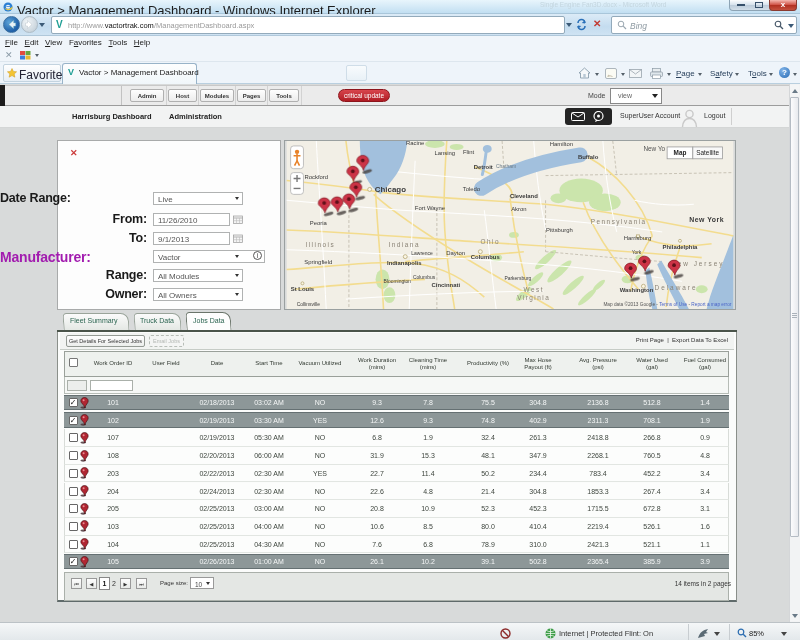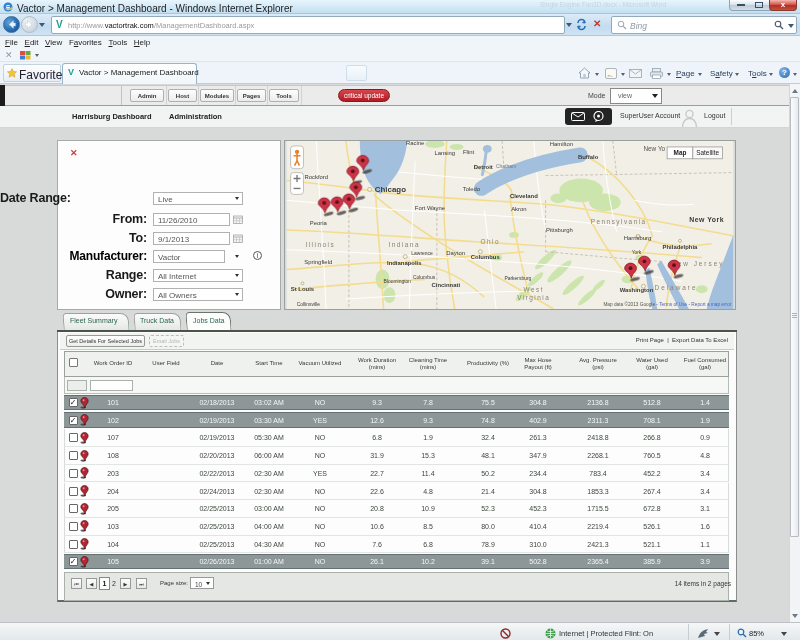--- a/index.html
+++ b/index.html
@@ -6,21 +6,21 @@
 .ctr{transform:translateX(-50%);white-space:nowrap;}
 </style></head><body>
 
 <div class="abs" style="left:0;top:0;width:800px;height:14px;background:linear-gradient(#e8f5fc,#c2dff2);border-bottom:1px solid #a9c6da;"></div>
 <svg class="abs" style="left:3px;top:2px" width="10" height="10" viewBox="0 0 10 10">
     <circle cx="5" cy="5" r="4.5" fill="#2a7fd4"></circle>
     <path d="M1.5 6 C4 7.5 7.5 7 9.3 4.2 L9.5 6 C8 8.6 4 9.4 1.5 6Z" fill="#e8c83f"></path>
     <ellipse cx="5" cy="4.8" rx="2.2" ry="2" fill="#fff" opacity="0.9"></ellipse>
     <path d="M3 4.8 L7.2 4.8 L7.2 3.9 L3.6 3.9Z" fill="#2a7fd4"></path>
   </svg>
-<div class="abs" style="left:17px;top:3px;font-size:10px;color:#1c1c1c;">Vactor &gt; Management Dashboard - Windows Internet Explorer</div>
+<div class="abs" style="left:17px;top:3px;font-size:13px;color:#1c1c1c;">Vactor &gt; Management Dashboard - Windows Internet Explorer</div>
 <div class="abs" style="left:540px;top:1px;font-size:6.5px;color:#c3d5de;">Single Engine Fan3D.docx - Microsoft Word</div>
 
 <div class="abs" style="left:729px;top:0;width:68px;height:11px;background:linear-gradient(#fdfdfd,#d9e4ee 45%,#bccbd9 50%,#d3dfe9);border:1px solid #8da4b5;border-top:none;border-radius:0 0 4px 4px;"></div>
 <div class="abs" style="left:737px;top:4px;width:8px;height:2px;background:#37506a;"></div>
 <div class="abs" style="left:755px;top:2px;width:8px;height:6px;border:1.5px solid #37506a;background:transparent;"></div>
 <div class="abs" style="left:769px;top:0;width:28px;height:11px;background:linear-gradient(#f4b8b0,#d2594d 45%,#b02e1f 50%,#c4503e);border:1px solid #8b3a30;border-top:none;border-radius:0 0 4px 4px;color:#fff;font-size:8px;font-weight:bold;text-align:center;line-height:10px;">x</div>
 
 <div class="abs" style="left:0;top:14px;width:800px;height:22px;background:linear-gradient(#dcebf7,#c4dcef 60%,#cfe3f3);border-bottom:1px solid #b0c8da;"></div>
 <div class="abs" style="left:3px;top:16px;width:17px;height:17px;border-radius:50%;background:radial-gradient(circle at 35% 35%,#5ea4d8,#1e5fa8 70%);border:1px solid #3b6f9e;"></div>
 <svg class="abs" style="left:6px;top:19px" width="11" height="11" viewBox="0 0 11 11">
@@ -169,25 +169,25 @@
   </svg>
 <div class="abs" style="left:0;top:231px;width:147px;text-align:right;font-size:12.5px;font-weight:bold;color:#1a1a1a;letter-spacing:-0.2px;">To:</div>
 <div class="abs" style="left:153px;top:232px;width:77px;height:13px;background:#fff;border:1px solid #b0b2b2;font-size:8px;color:#555;padding:2px 0 0 4px;">9/1/2013</div>
 <svg class="abs" style="left:233px;top:234px" width="10" height="9" viewBox="0 0 10 9">
     <rect x="0.5" y="1" width="9" height="7.5" fill="#f4f4f4" stroke="#999" stroke-width="0.7"></rect>
     <line x1="0.5" y1="3" x2="9.5" y2="3" stroke="#999" stroke-width="0.7"></line>
     <line x1="3.5" y1="3" x2="3.5" y2="8.5" stroke="#bbb" stroke-width="0.6"></line>
     <line x1="6.5" y1="3" x2="6.5" y2="8.5" stroke="#bbb" stroke-width="0.6"></line>
     <line x1="0.5" y1="5.7" x2="9.5" y2="5.7" stroke="#bbb" stroke-width="0.6"></line>
   </svg>
-<div class="abs" style="left:0;top:249px;width:147px;text-align:right;font-size:12px;font-weight:bold;color:#000000;letter-spacing:-0.2px;">Manufacturer:</div>
-<div class="abs" style="left:153px;top:250px;width:72px;height:13px;background:#fff;border:1px solid #b0b2b2;font-size:8px;color:#555;padding:2px 0 0 4px;">Vactor</div>
+<div class="abs" style="left:0;top:249px;width:147px;text-align:left;font-size:14px;font-weight:bold;color:#a21caf;letter-spacing:-0.2px;">Manufacturer:</div>
+<div class="abs" style="left:153px;top:250px;width:112px;height:13px;background:#fff;border:1px solid #b0b2b2;font-size:8px;color:#555;padding:2px 0 0 4px;">Vactor</div>
 <div class="abs" style="left:235px;top:255px;width:0;height:0;border-left:2.5px solid transparent;border-right:2.5px solid transparent;border-top:3.5px solid #333;"></div>
 <div class="abs" style="left:0;top:268px;width:147px;text-align:right;font-size:12.5px;font-weight:bold;color:#1a1a1a;letter-spacing:-0.2px;">Range:</div>
-<div class="abs" style="left:153px;top:269px;width:90px;height:13px;background:#fff;border:1px solid #b0b2b2;font-size:8px;color:#555;padding:2px 0 0 4px;">All Internet</div>
+<div class="abs" style="left:153px;top:269px;width:90px;height:13px;background:#fff;border:1px solid #b0b2b2;font-size:8px;color:#555;padding:2px 0 0 4px;">All Modules</div>
 <div class="abs" style="left:235px;top:274px;width:0;height:0;border-left:2.5px solid transparent;border-right:2.5px solid transparent;border-top:3.5px solid #333;"></div>
 <div class="abs" style="left:0;top:287px;width:147px;text-align:right;font-size:12.5px;font-weight:bold;color:#1a1a1a;letter-spacing:-0.2px;">Owner:</div>
 <div class="abs" style="left:153px;top:288px;width:90px;height:13px;background:#fff;border:1px solid #b0b2b2;font-size:8px;color:#555;padding:2px 0 0 4px;">All Owners</div>
 <div class="abs" style="left:235px;top:293px;width:0;height:0;border-left:2.5px solid transparent;border-right:2.5px solid transparent;border-top:3.5px solid #333;"></div>
 <div class="abs" style="left:253px;top:251px;width:9px;height:9px;border-radius:50%;border:1px solid #555;font-size:7px;color:#444;text-align:center;line-height:8px;">i</div>
 <svg class="abs" style="left:284px;top:140px;border:1px solid #9aa0a0" width="452" height="170" viewBox="0 0 452 170">
 <rect width="452" height="170" fill="#f2efe6"></rect>
 
 <g fill="#cbe5ac">
 <ellipse cx="298" cy="50" rx="22" ry="12"></ellipse>

